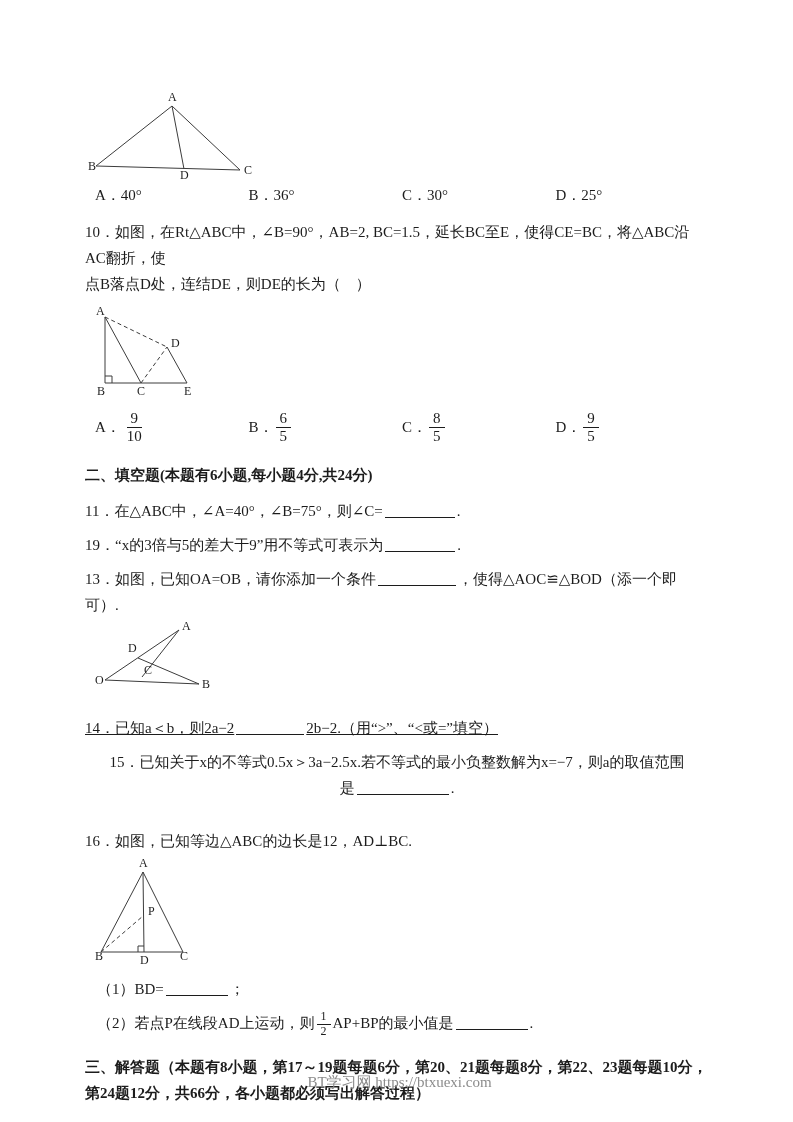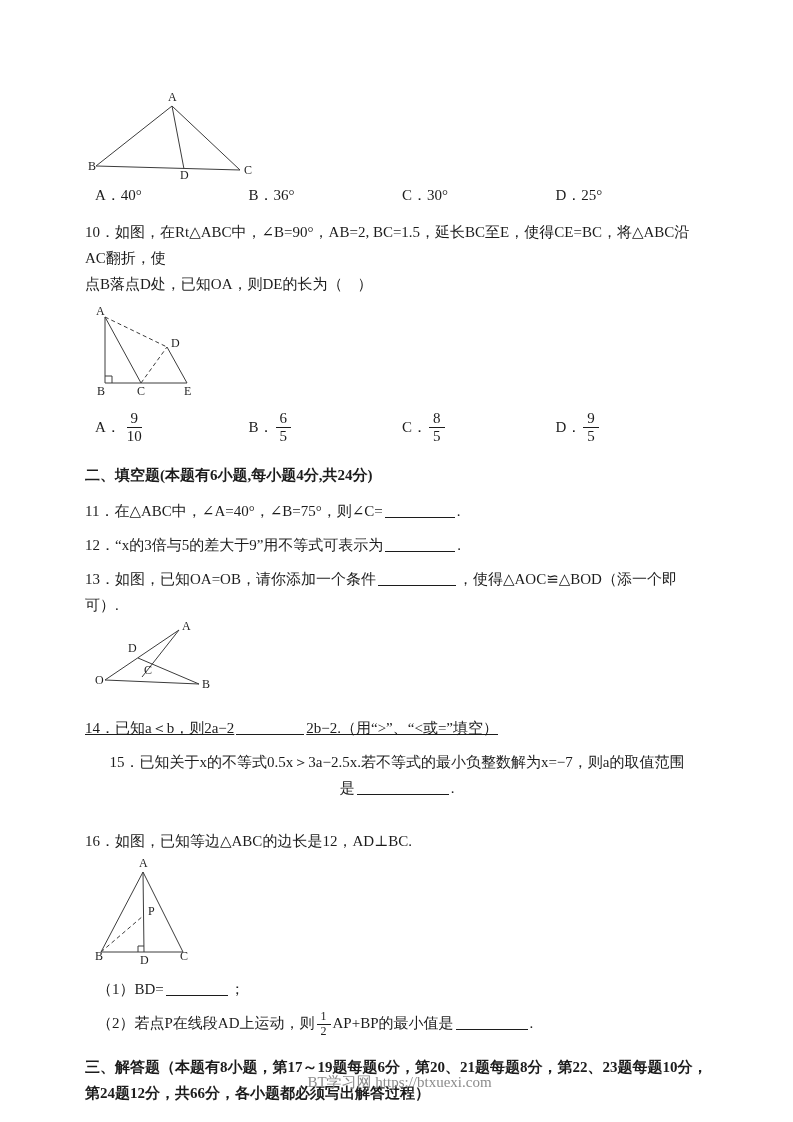--- a/index.html
+++ b/index.html
@@ -64,21 +64,21 @@
 
     <div class="opts1">
       <span class="opt">A．40°</span>
       <span class="opt">B．36°</span>
       <span class="opt">C．30°</span>
       <span class="opt">D．25°</span>
     </div>
 
     <p class="q10">
       <span>10．如图，在Rt△ABC中，∠B=90°，AB=2, BC=1.5，延长BC至E，使得CE=BC，将△ABC沿AC翻折，使</span><br>
-      <span>点B落点D处，已知OA，则DE的长为（　）</span>
+      <span>点B落点D处，连结DE，则DE的长为（　）</span>
     </p>
 
     <svg class="fig fig2" width="115" height="95" viewBox="0 0 115 95">
       <line x1="10" y1="12" x2="10" y2="78"></line>
       <line x1="10" y1="78" x2="92" y2="78"></line>
       <line x1="10" y1="12" x2="46" y2="78"></line>
       <line class="dash" x1="10" y1="12" x2="72" y2="42"></line>
       <line class="dash" x1="46" y1="78" x2="72" y2="42"></line>
       <line x1="72" y1="42" x2="92" y2="78"></line>
       <polyline points="10,71 17,71 17,78"></polyline>
@@ -120,21 +120,21 @@
       </span>
     </div>
 
     <p class="sec2">二、填空题(本题有6小题,每小题4分,共24分)</p>
 
     <p class="q11">
       <span>11．在△ABC中，∠A=40°，∠B=75°，则∠C=</span><span class="blank w70"></span><span>.</span>
     </p>
 
     <p class="q12">
-      <span>12．“x的3倍与5的差大于9”用不等式可表示为</span><span class="blank w70"></span><span>.</span>
+      <span>19．“x的3倍与5的差大于9”用不等式可表示为</span><span class="blank w70"></span><span>.</span>
     </p>
 
     <p class="q13">
       <span>13．如图，已知OA=OB，请你添加一个条件</span><span class="blank w78"></span><span>，使得△AOC≌△BOD（添一个即可）.</span>
     </p>
 
     <svg class="fig fig3" width="120" height="75" viewBox="0 0 120 75">
       <line x1="10" y1="60" x2="84" y2="10"></line>
       <line x1="10" y1="60" x2="104" y2="64"></line>
       <line x1="104" y1="64" x2="43" y2="38"></line>

